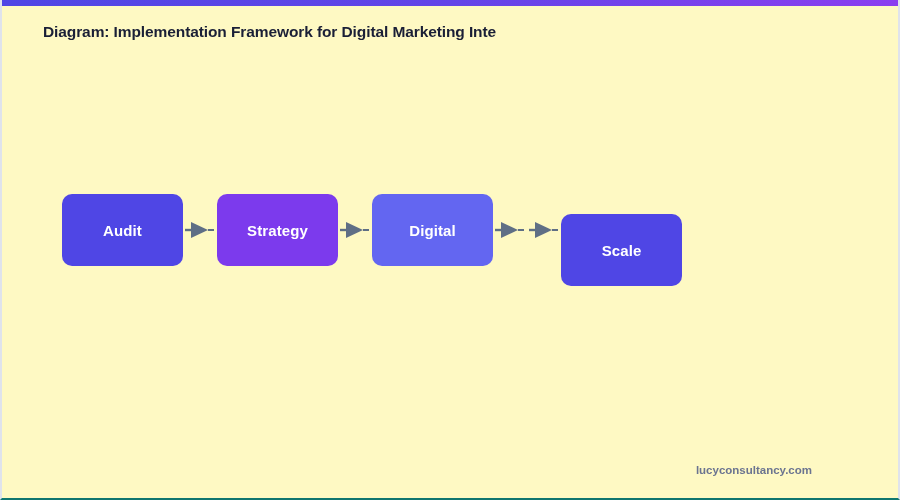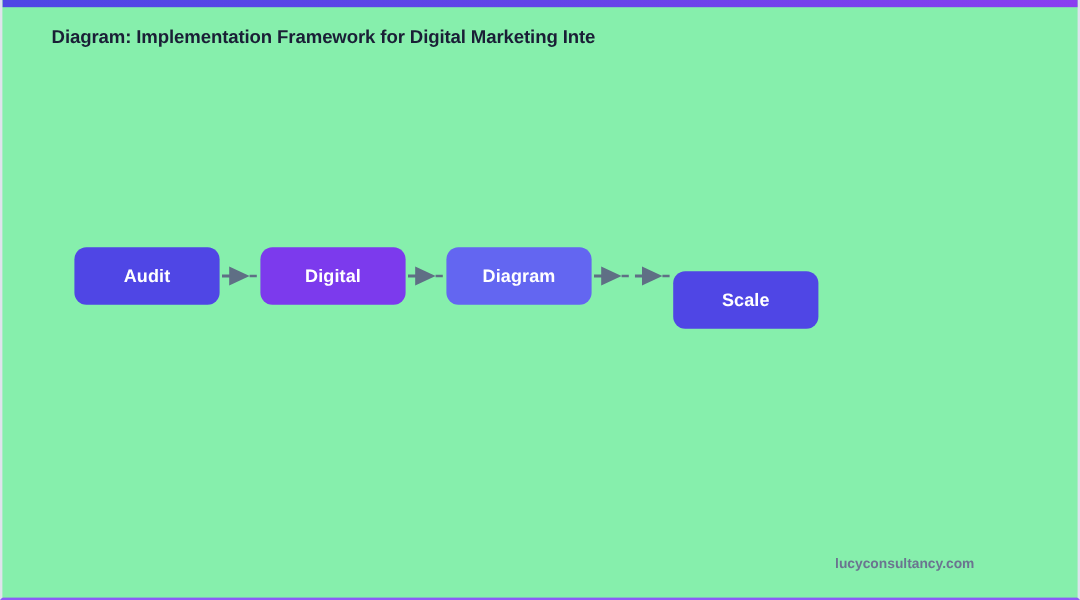--- a/index.html
+++ b/index.html
@@ -9,24 +9,24 @@
     width: 900px;
     height: 500px;
     background: #ffffff;
     font-family: "Liberation Sans", sans-serif;
   }
 
   .page {
     position: relative;
     width: 900px;
     height: 500px;
-    background: #86efac;
+    background: #fef9c3;
     border-left: 2px solid #dfe3ec;
     border-right: 2px solid #dfe3ec;
-    border-bottom: 2px solid #8b5cf6;
+    border-bottom: 2px solid #0f766e;
     overflow: hidden;
     text-align: center;
   }
 
   
   .accent-bar {
     position: absolute;
     top: 0; left: 0;
     width: 900px;
     height: 6px;
@@ -50,21 +50,21 @@
     position: absolute;
     top: 200px;
     left: 60px;
     display: flex;
     align-items: center;
     height: 60px;
   }
 
   .node {
     width: 121px;
-    height: 48px;
+    height: 72px;
     border-radius: 10px;
     display: flex;
     align-items: center;
     justify-content: center;
     flex: 0 0 auto;
   }
 
   .node-label {
     font-size: 15px;
     font-weight: bold;
@@ -112,34 +112,34 @@
       <span>
         <svg width="30" height="22" viewBox="0 0 30 22">
           <path d="M0 11 H10" stroke="#5f6f85" stroke-width="2.4"></path>
           <polygon points="6,3 23,11 6,19" fill="#5f6f85"></polygon>
           <path d="M23 11 H29" stroke="#5f6f85" stroke-width="2"></path>
         </svg>
       </span>
     </div>
 
     <div class="node" style="background: rgb(124, 58, 237);">
-      <span class="node-label">Digital</span>
+      <span class="node-label">Strategy</span>
     </div>
     <div class="connector">
       <span>
         <svg width="30" height="22" viewBox="0 0 30 22">
           <path d="M0 11 H10" stroke="#5f6f85" stroke-width="2.4"></path>
           <polygon points="6,3 23,11 6,19" fill="#5f6f85"></polygon>
           <path d="M23 11 H29" stroke="#5f6f85" stroke-width="2"></path>
         </svg>
       </span>
     </div>
 
     <div class="node" style="background: rgb(99, 102, 241);">
-      <span class="node-label">Diagram</span>
+      <span class="node-label">Digital</span>
     </div>
     <div class="connector">
       <span>
         <svg width="30" height="22" viewBox="0 0 30 22">
           <path d="M0 11 H10" stroke="#5f6f85" stroke-width="2.4"></path>
           <polygon points="6,3 23,11 6,19" fill="#5f6f85"></polygon>
           <path d="M23 11 H29" stroke="#5f6f85" stroke-width="2"></path>
         </svg>
       </span>
     </div>

